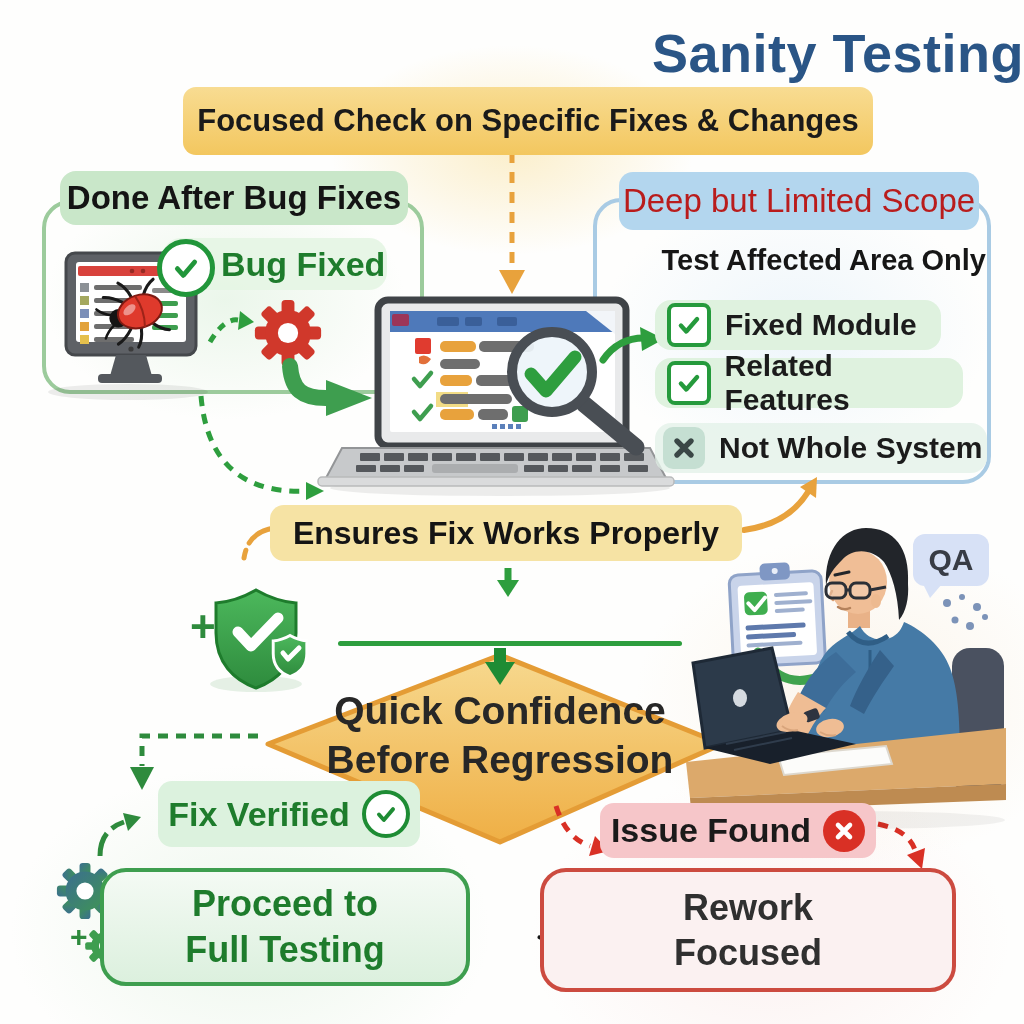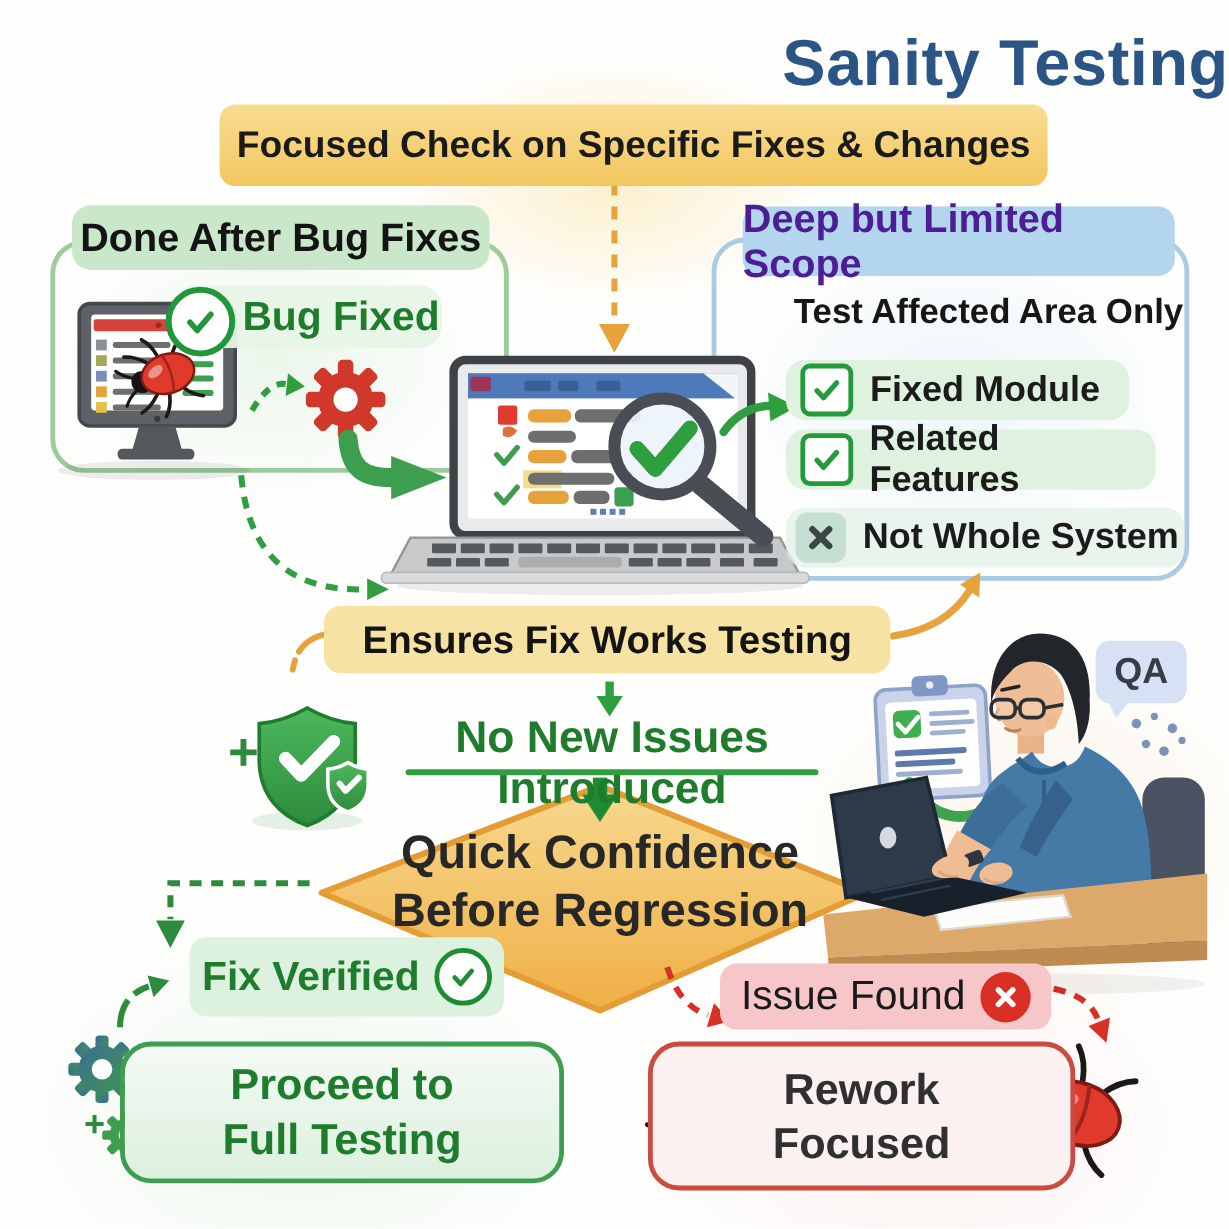--- a/index.html
+++ b/index.html
@@ -15,26 +15,26 @@
       #FEFEFD;}
   .art{position:absolute;inset:0;pointer-events:none;}
   .abs{position:absolute;box-sizing:border-box;}
   .center{display:flex;align-items:center;justify-content:center;}
   .title{left:0;right:0;top:22px;text-align:right;font-size:54px;font-weight:800;color:var(--navy);letter-spacing:.5px;}
   .subtitle{left:183px;top:87px;width:690px;height:68px;border-radius:13px;
     background:linear-gradient(180deg,#F8DC92,var(--banner-yellow2));
     font-size:31px;font-weight:800;color:var(--text-dark);}
   .lp-head{left:60px;top:171px;width:348px;height:54px;border-radius:16px;background:var(--panel-green);
     font-size:33px;font-weight:800;color:#141414;}
-  .bugfixed{left:144px;top:238px;width:224px;height:52px;border-radius:18px;background:rgba(230,245,229,.95);
+  .bugfixed{left:163px;top:238px;width:224px;height:52px;border-radius:18px;background:rgba(230,245,229,.95);
     padding-left:58px;font-size:34px;font-weight:800;color:var(--green-dark);display:flex;align-items:center;}
   .cc{position:absolute;border-radius:50%;background:#fff;display:flex;align-items:center;justify-content:center;}
   .bugfixed .cc{left:-6px;top:1px;width:48px;height:48px;border:5px solid #21963A;}
   .rp-head{left:619px;top:172px;width:360px;height:58px;border-radius:14px;background:var(--panel-blue);
-    font-size:33px;font-weight:700;color:#4c1d95;}
+    font-size:33px;font-weight:400;color:#b91c1c;}
   .rp-sub{left:600px;top:244px;width:386px;text-align:right;font-size:29px;font-weight:800;color:#161616;}
   .pill{border-radius:16px;background:var(--pill-green);display:flex;align-items:center;gap:14px;padding-left:12px;
     font-size:30px;font-weight:700;color:#1b1b1b;}
   .pill1{left:655px;top:300px;width:286px;height:50px;}
   .pill2{left:655px;top:358px;width:308px;height:50px;}
   .row3{left:655px;top:423px;width:332px;height:50px;border-radius:16px;background:rgba(228,241,232,.8);
     display:flex;align-items:center;gap:14px;padding-left:8px;font-size:30px;font-weight:700;color:#1b1b1b;}
   .cb{width:36px;height:36px;background:#fff;border:4px solid #259A3C;border-radius:8px;display:flex;align-items:center;justify-content:center;}
   .xsq{width:42px;height:42px;background:#C5DFD2;border-radius:10px;display:flex;align-items:center;justify-content:center;}
   .ensures{left:270px;top:505px;width:472px;height:56px;border-radius:14px;background:var(--ensures-yellow);
@@ -42,23 +42,23 @@
   .nonew{left:310px;top:594px;width:400px;text-align:center;font-size:37px;font-weight:800;color:var(--green-dark);}
   .nonew-u{left:338px;top:641px;width:344px;height:5px;border-radius:3px;background:var(--green);}
   .dlabel{left:300px;top:686px;width:400px;text-align:center;font-size:39px;font-weight:800;color:#272727;line-height:49px;}
   .fixver{left:158px;top:781px;width:262px;height:66px;border-radius:14px;background:var(--pass-bg);
     gap:12px;font-size:34px;font-weight:800;color:var(--green-dark);}
   .fixver .cc2{width:40px;height:40px;border:4px solid #1E8C34;border-radius:50%;background:#fff;display:flex;align-items:center;justify-content:center;}
   .proceed{left:100px;top:868px;width:370px;height:118px;border:4px solid #3E9E4F;border-radius:26px;
     background:linear-gradient(180deg,#F4FAF4,#DCF0DE);flex-direction:column;
     font-size:36px;font-weight:800;color:var(--green-dark);line-height:46px;}
   .issuef{left:600px;top:803px;width:276px;height:55px;border-radius:14px;background:var(--fail-bg);
-    gap:12px;font-size:34px;font-weight:400;color:#1A1A1A;}
+    gap:12px;font-size:34px;font-weight:700;color:#1A1A1A;}
   .xc{width:42px;height:42px;border-radius:50%;background:var(--red);display:flex;align-items:center;justify-content:center;}
-  .rework{left:540px;top:868px;width:356px;height:124px;border:4px solid var(--rework-border);border-radius:26px;
+  .rework{left:540px;top:868px;width:416px;height:124px;border:4px solid var(--rework-border);border-radius:26px;
     background:var(--rework-bg);flex-direction:column;font-size:36px;font-weight:800;color:#303030;line-height:45px;}
   .qab{left:913px;top:534px;width:76px;height:52px;border-radius:12px;background:#D7E1F6;
     font-size:30px;font-weight:800;color:#383C45;}
   .qab::after{content:"";position:absolute;left:10px;bottom:-12px;width:0;height:0;
     border-left:7px solid transparent;border-right:12px solid transparent;border-top:14px solid #D7E1F6;}
   .plus-svg{font-family:"Liberation Sans","DejaVu Sans",sans-serif;font-weight:900;fill:#2E8B3D;}
 </style>
 </head>
 <body>
 
@@ -393,24 +393,23 @@
 <div class="abs row3">
   <span class="xsq">
     <svg width="28" height="28" viewBox="0 0 24 24">
           <path d="M6 6 L18 18 M18 6 L6 18" stroke="#3A4746" stroke-width="4.6" stroke-linecap="round"></path>
         </svg>
   </span>
   <span>Not Whole System</span>
 </div>
 
 <div class="abs ensures center">
-  <span>Ensures Fix Works Testing</span>
-</div>
-
-<div class="abs nonew">No New Issues Introduced</div>
+  <span>Ensures Fix Works Properly</span>
+</div>
+
 <div class="abs nonew-u"></div>
 
 <div class="abs dlabel">
   <div>Quick Confidence</div>
   <div>Before Regression</div>
 </div>
 
 <div class="abs fixver center">
   <span>Fix Verified</span>
   <span class="cc2">

